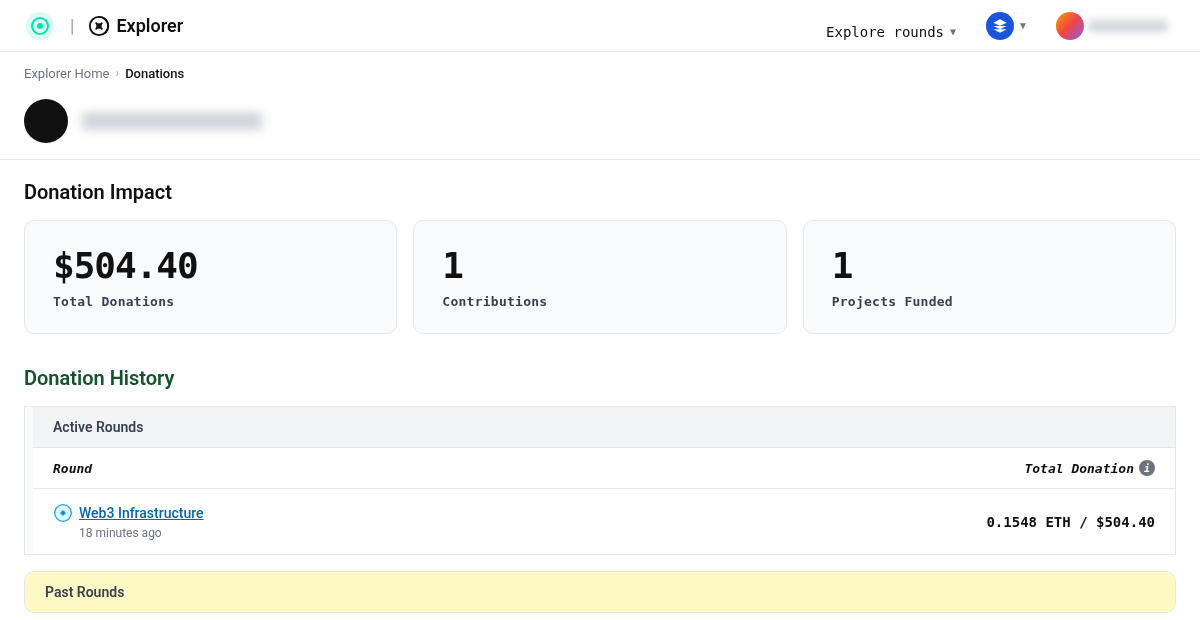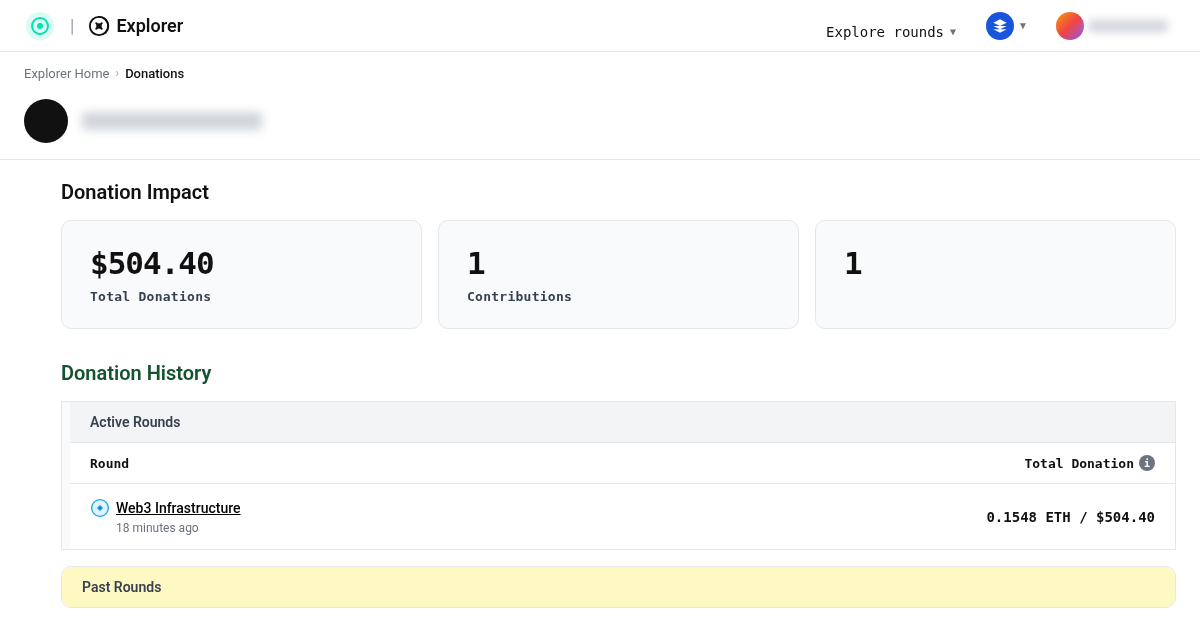--- a/index.html
+++ b/index.html
@@ -56,42 +56,42 @@
     
     .profile-header {
       display: flex; align-items: center; gap: 14px;
       padding: 10px 24px 16px;
       border-bottom: 1px solid #e5e7eb;
     }
     .profile-avatar { width: 44px; height: 44px; border-radius: 50%; background: #111; flex-shrink: 0; }
     .profile-name-blur { width: 180px; height: 18px; background: #d1d5db; border-radius: 4px; filter: blur(5px); }
 
     
-    .main-content { padding: 0 24px; margin-left: 37px; }
+    .main-content { padding: 0 24px; }
 
     .section-title {
       font-size: 20px; font-weight: 600; color: #111;
       padding: 20px 0 16px;
     }
 
     
     .stats-row {
       display: flex; gap: 16px;
       margin-bottom: 32px;
     }
     .stat-card {
       flex: 1;
       background: #f9fafb;
       border: 1px solid #e5e7eb;
       border-radius: 10px;
       padding: 24px 28px;
       min-width: 0;
     }
     .stat-value {
-      font-size: 31px; font-weight: 600; color: #111;
+      font-size: 36px; font-weight: 600; color: #111;
       font-family: monospace; letter-spacing: -1px;
       margin-bottom: 8px;
     }
     .stat-label {
       font-size: 13px; font-weight: 700; color: #374151;
       font-family: monospace; letter-spacing: 0.02em;
     }
 
     
     .history-title {
@@ -113,20 +113,21 @@
       font-size: 14px; font-weight: 600; color: #374151;
       border-bottom: 1px solid #e5e7eb;
       background: #f3f4f6;
     }
 
     .rounds-table-header {
       display: flex; justify-content: space-between; align-items: center;
       padding: 12px 20px;
       border-bottom: 1px solid #e5e7eb;
       background: #fff;
+      font-style: italic;
     }
     .col-round { font-size: 13px; font-weight: 700; color: #111; font-family: monospace; }
     .col-donation { font-size: 13px; font-weight: 700; color: #111; font-family: monospace; display: flex; align-items: flex-end; gap: 5px; }
     .info-icon {
       width: 16px; height: 16px; background: #6b7280; border-radius: 50%;
       display: inline-flex; align-items: center; justify-content: center;
       color: #fff; font-size: 10px; font-weight: 700; cursor: pointer;
       flex-shrink: 0;
     }
 
@@ -136,21 +137,21 @@
       background: #fff;
       border-bottom: 1px solid #f3f4f6;
     }
     .round-row:last-child { border-bottom: none; }
 
     .round-info { display: flex; flex-direction: column; gap: 3px; }
     .round-link-row { display: flex; align-items: center; gap: 6px; }
     .round-icon { width: 20px; height: 20px; flex-shrink: 0; }
     .round-icon svg { width: 20px; height: 20px; }
     .round-link {
-      font-size: 14px; color: #000000; text-decoration: underline; cursor: pointer;
+      font-size: 14px; color: #0369a1; text-decoration: underline; cursor: pointer;
       font-weight: 500;
     }
     .round-time { font-size: 12px; color: #6b7280; padding-left: 26px; }
 
     .donation-amount { font-size: 14px; font-weight: 600; color: #111; font-family: monospace; }
 
     
     .past-rounds-section {
       background: #f9fafb;
       border: 1px solid #e5e7eb;
@@ -230,20 +231,21 @@
     <div class="stat-card">
       <div class="stat-value">$504.40</div>
       <div class="stat-label">Total Donations</div>
     </div>
     <div class="stat-card">
       <div class="stat-value">1</div>
       <div class="stat-label">Contributions</div>
     </div>
     <div class="stat-card">
       <div class="stat-value">1</div>
+      <div class="stat-label">Projects Funded</div>
     </div>
   </div>
 
   <div class="history-title">Donation History</div>
 
   <div class="rounds-section">
     <div class="rounds-header">Active Rounds</div>
 
     <div class="rounds-table-header">
       <span class="col-round">Round</span>

